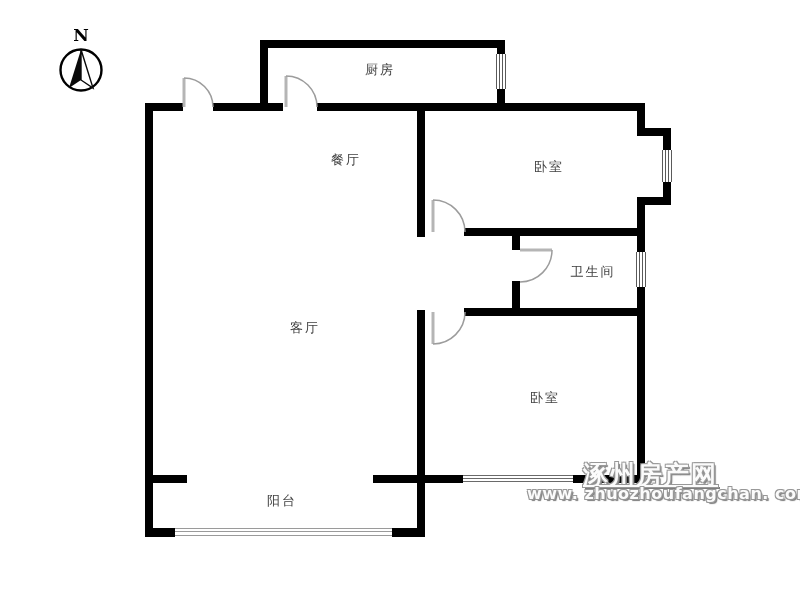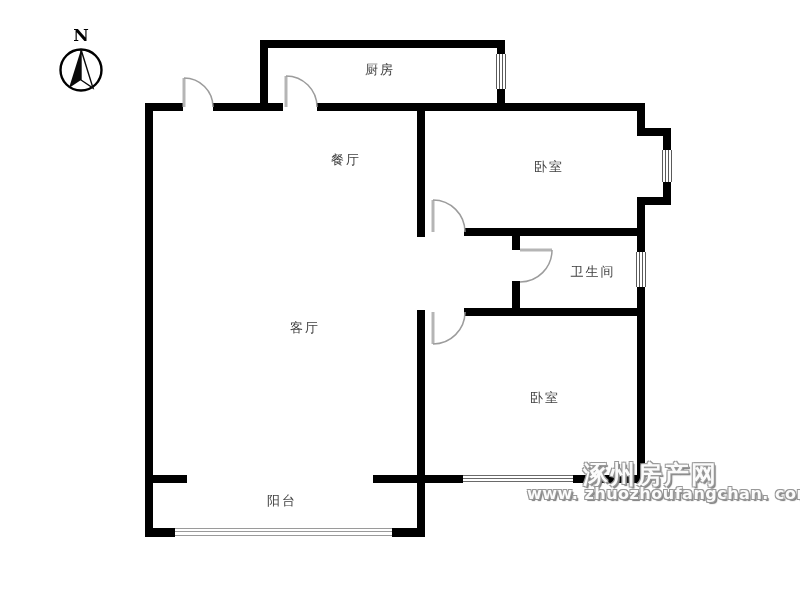--- a/index.html
+++ b/index.html
@@ -8,21 +8,21 @@
   .wall{position:absolute;background:#000000;}
   .win-v{position:absolute;background:repeating-linear-gradient(to right,#5a5a5a 0,#5a5a5a 1px,#ffffff 1px,#ffffff 3px);}
   .win-h{position:absolute;background:repeating-linear-gradient(to bottom,#6a6a6a 0,#6a6a6a 1px,#ffffff 1px,#ffffff 3px);}
   .win-h.light{background:repeating-linear-gradient(to bottom,#9a9a9a 0,#9a9a9a 1px,#ffffff 1px,#ffffff 3.5px);}
   .room-label{position:absolute;transform:translate(-50%,-50%);font-size:13px;color:#404040;letter-spacing:2px;white-space:nowrap;}
   #doors{position:absolute;left:0;top:0;pointer-events:none;}
   .door path{fill:none;stroke:#9c9c9c;stroke-width:1.5;}
   .door .leaf{stroke:#b5b5b5;stroke-width:3;}
   .wm{position:absolute;white-space:nowrap;color:#fbfbfb;
       text-shadow:-1px -1px 0 #989898,1px -1px 0 #989898,-1px 1px 0 #989898,1px 1px 0 #989898,2px 2px 1px #7d7d7d;}
-  .wm1{left:583px;top:458px;font-size:25px;font-weight:bold;letter-spacing:2px;}
+  .wm1{left:583px;top:458px;font-size:25px;font-weight:bold;letter-spacing:2px;text-decoration:underline;}
   .wm2{left:527px;top:484px;font-size:16px;font-weight:bold;letter-spacing:0.5px;}
   #compass{position:absolute;left:53px;top:24px;}
   #compass text{font-family:"DejaVu Serif","Liberation Serif",serif;font-weight:bold;font-size:17px;}
 </style>
 </head>
 <body>
 
 <div id="plan">
 
   <div class="wall" style="left:145px;top:103px;width:8px;height:434px;"></div>

